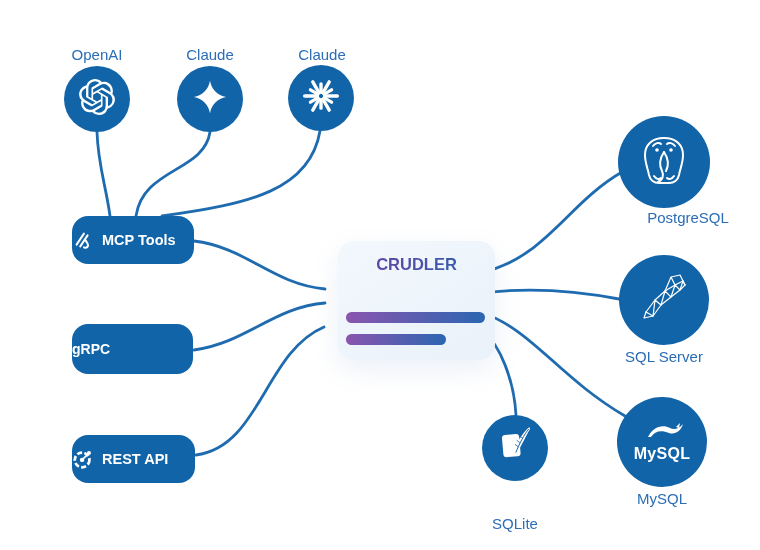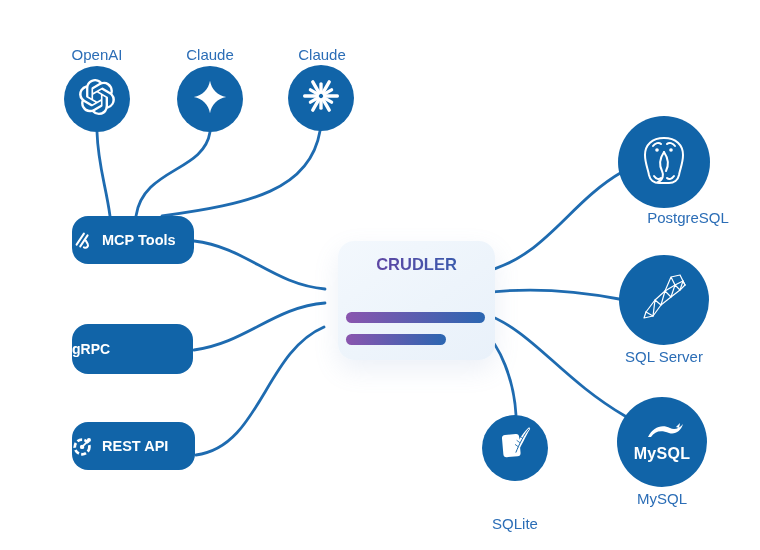--- a/index.html
+++ b/index.html
@@ -114,21 +114,21 @@
         <path d="M13,20 C16,21.5 18.5,19 17,16 L15,12.5"></path>
       </svg>
     </span>
     <span class="pill-label">MCP Tools</span>
   </div>
 
   <div class="pill" style="left:72px;top:324px;width:121px;height:50px;font-size:14px;">
     <span class="pill-label">gRPC</span>
   </div>
 
-  <div class="pill" style="left:72px;top:422px;width:123px;height:48px;font-size:14.5px;">
+  <div class="pill" style="left:72px;top:435px;width:123px;height:48px;font-size:14.5px;">
     <span style="display:flex;">
       <svg width="22" height="22" viewBox="0 0 24 24" fill="none">
         <circle cx="11" cy="13" r="8" stroke="#ffffff" stroke-width="3" stroke-dasharray="5.5 2.5"></circle>
         <line x1="11" y1="13" x2="18.5" y2="5.5" stroke="#ffffff" stroke-width="2"></line>
         <circle cx="18.5" cy="5.5" r="2.2" fill="#ffffff"></circle>
         <circle cx="11" cy="13" r="2.4" fill="#ffffff"></circle>
       </svg>
     </span>
     <span class="pill-label">REST API</span>
   </div>

